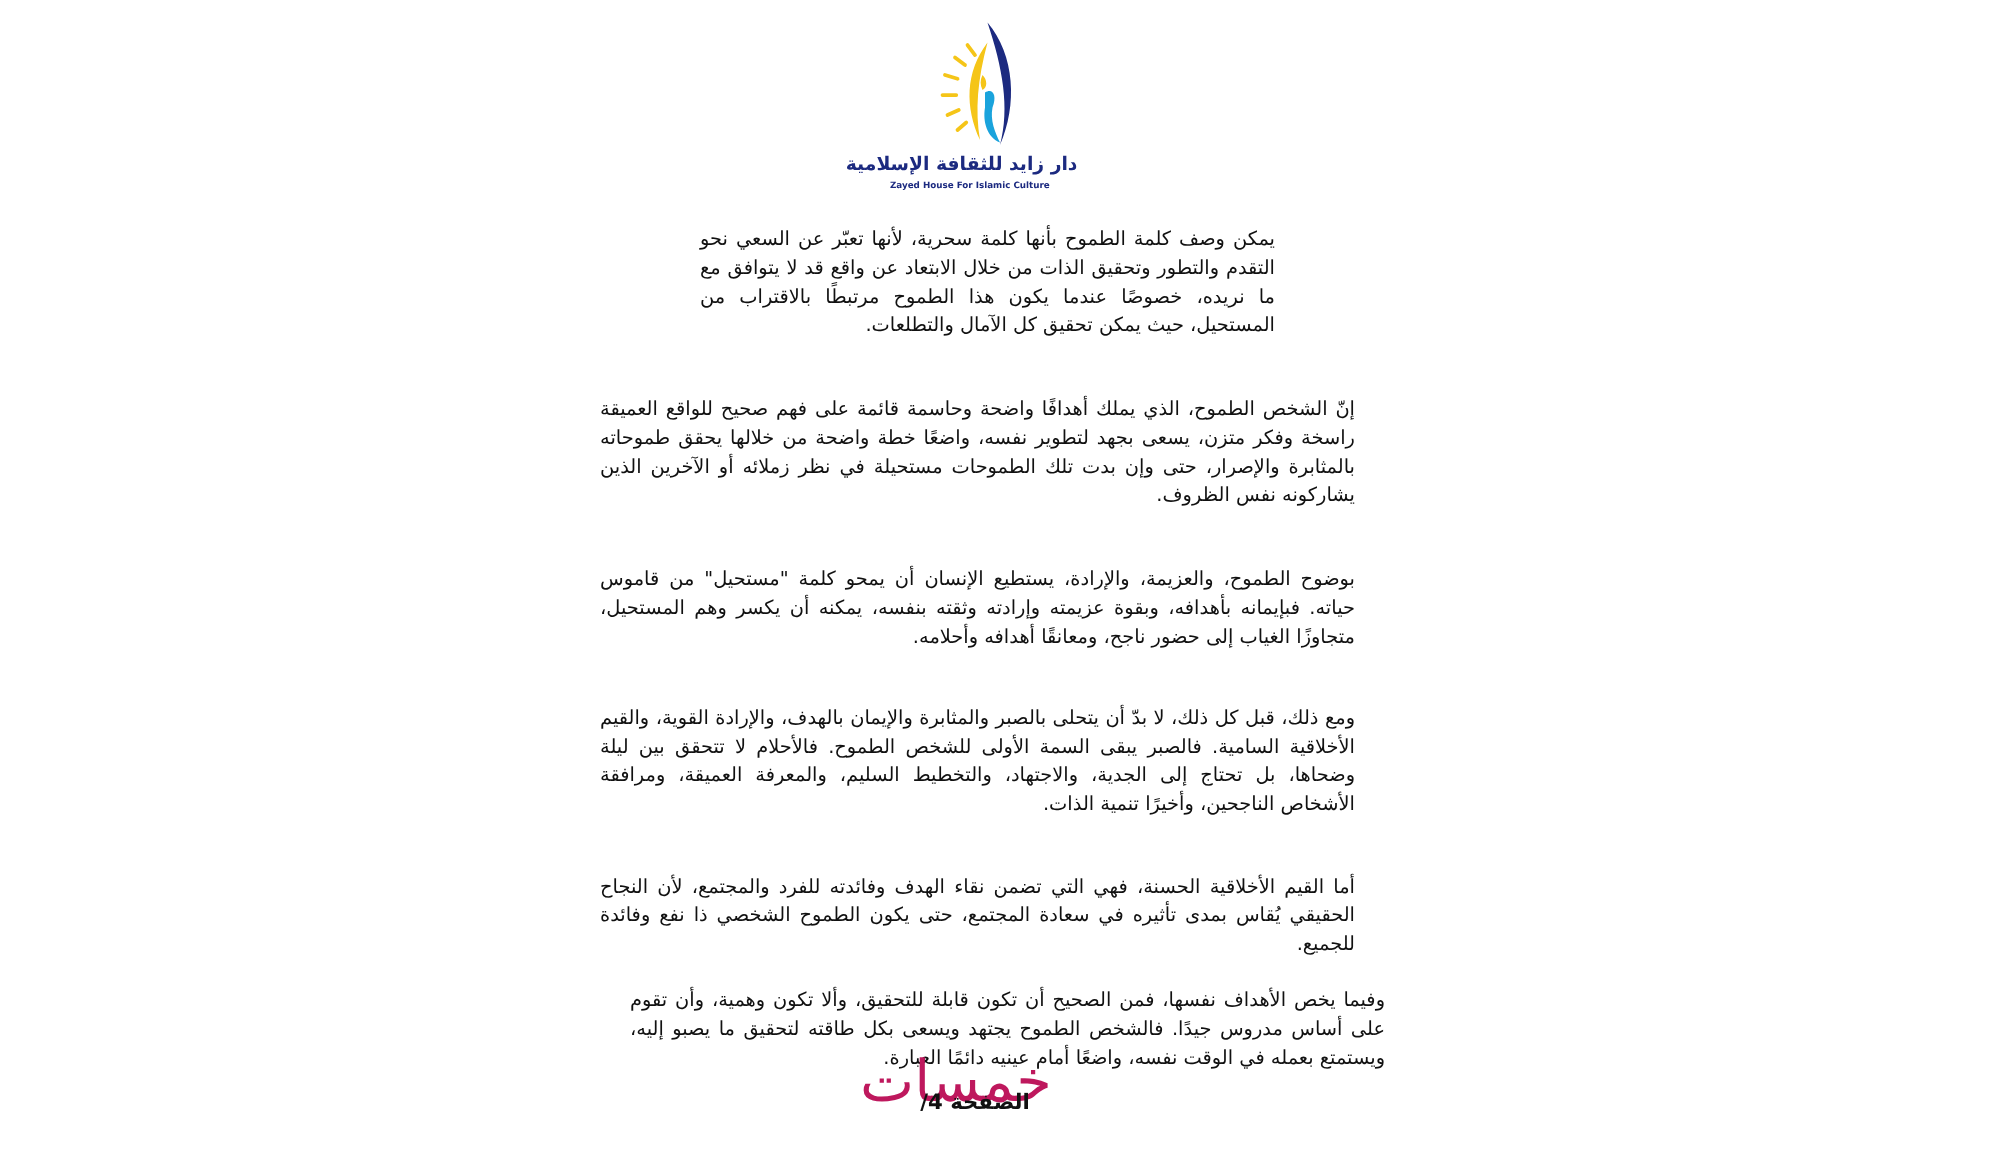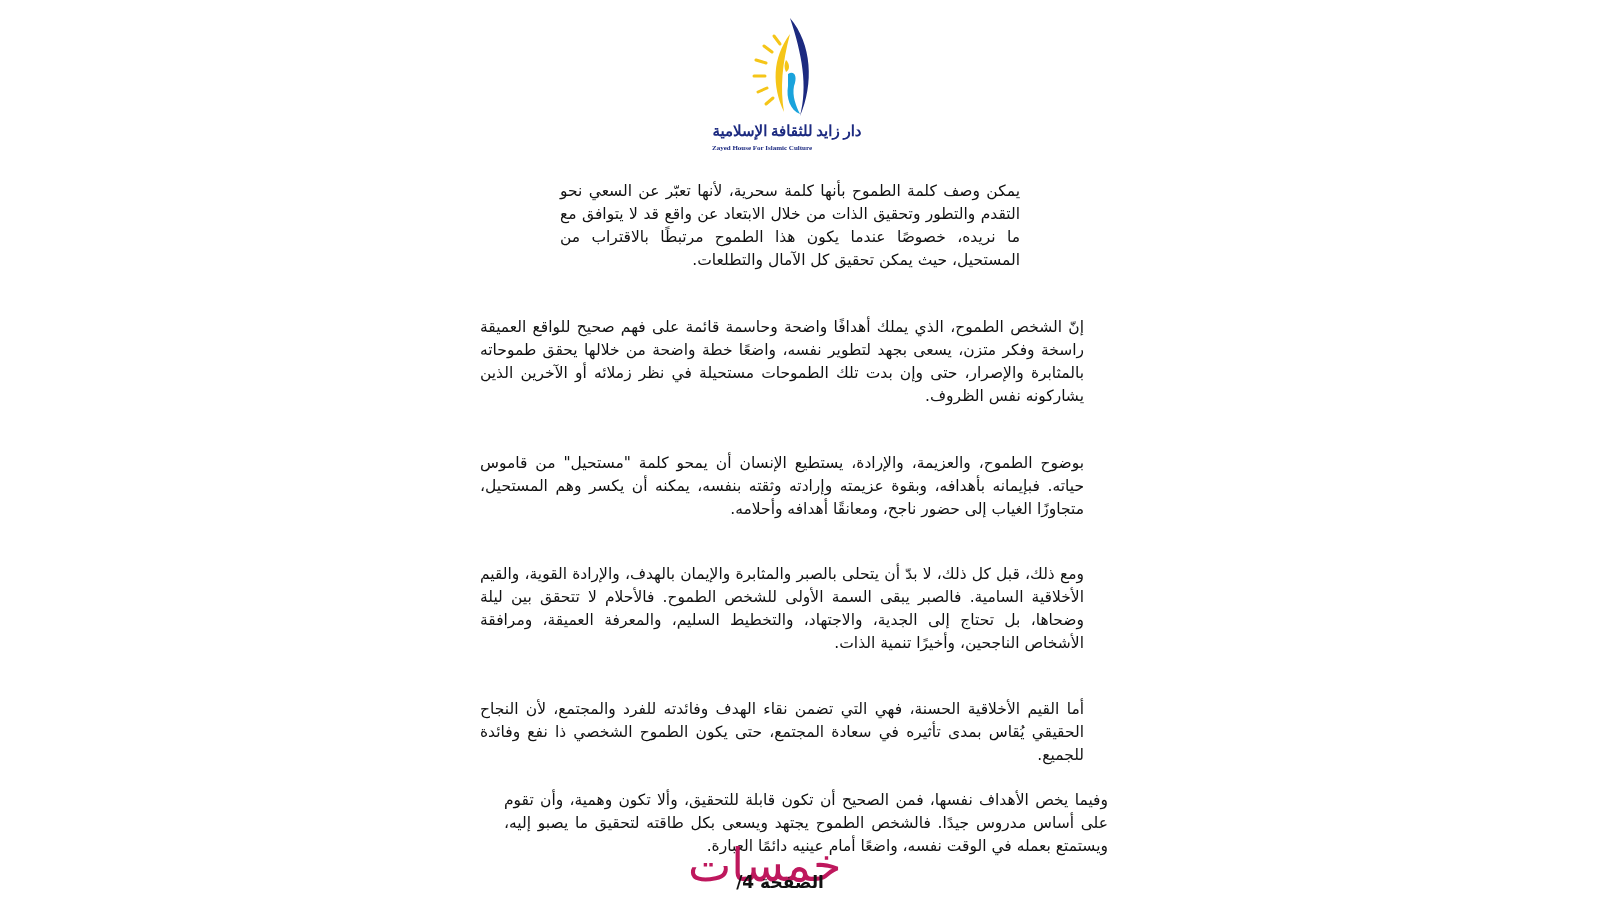--- a/index.html
+++ b/index.html
@@ -1,18 +1,18 @@
 <!DOCTYPE html>
 <html><head>
 <meta charset="utf-8">
 <style>
   html, body { margin:0; padding:0; background:#ffffff; }
   body { width:1600px; height:920px; position:relative; overflow:hidden;
          font-family:"DejaVu Sans", sans-serif; color:#111; }
-  .logo { position:absolute; left:712px; top:14px; width:150px; height:142px;font-family:Liberation Serif, serif; }
+  .logo { position:absolute; left:712px; top:14px; width:150px; height:142px; }
   .logo svg { position:absolute; left:38px; top:0; }
   .logo-ar { position:absolute; left:0; top:108px; width:150px; text-align:center;
              font-size:15px; font-weight:bold; color:#1c2a80; direction:rtl; white-space:nowrap; }
   .logo-en { position:absolute; left:0; top:130px; width:150px; text-align:left;
              font-size:7px; font-weight:bold; color:#1c2a80; white-space:nowrap; }
   .para { position:absolute; direction:rtl; text-align:justify; font-size:15.5px;
           line-height:23px; color:#111;margin-top:12px; }
   .p1 { left:560px; top:168px; width:460px; }
   .p2 { left:480px; top:304px; width:604px; }
   .p3 { left:480px; top:440px; width:604px; }

